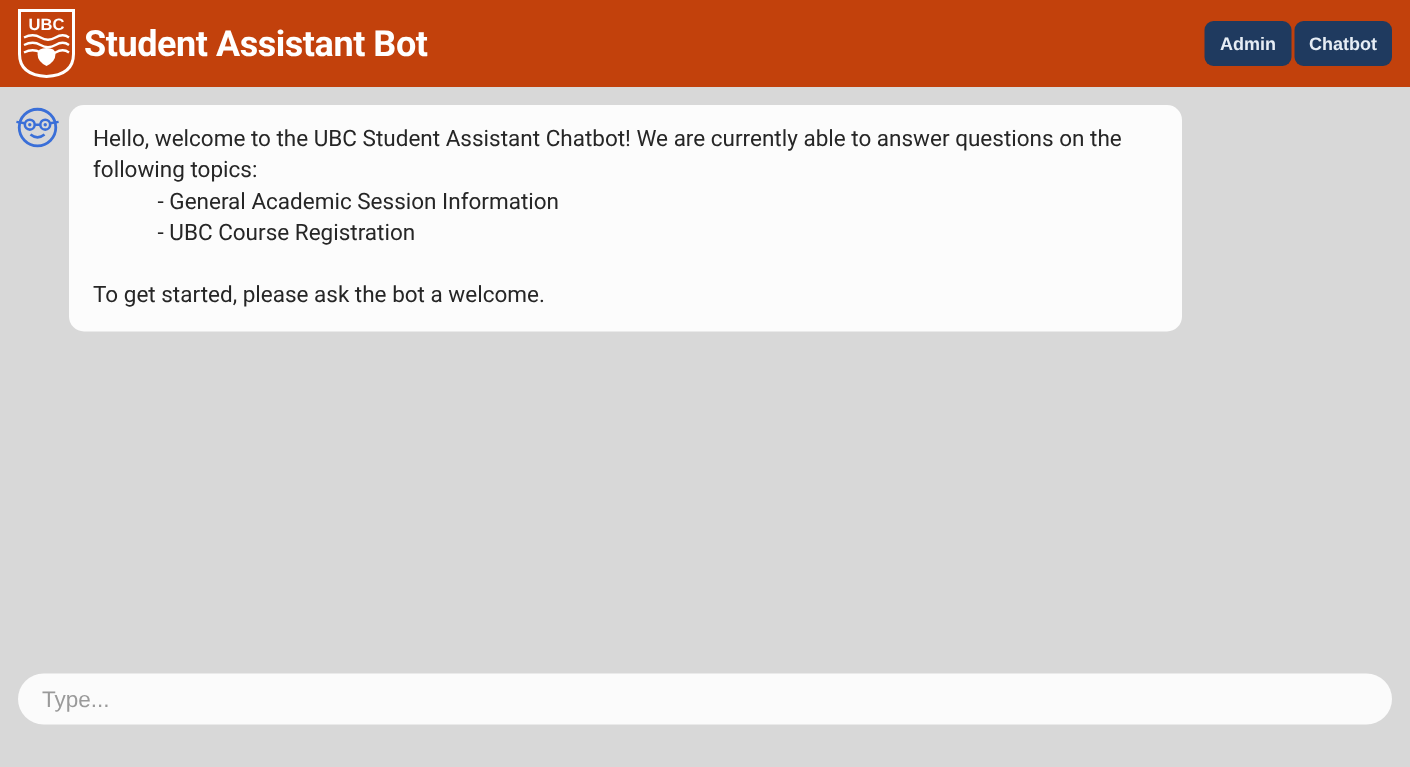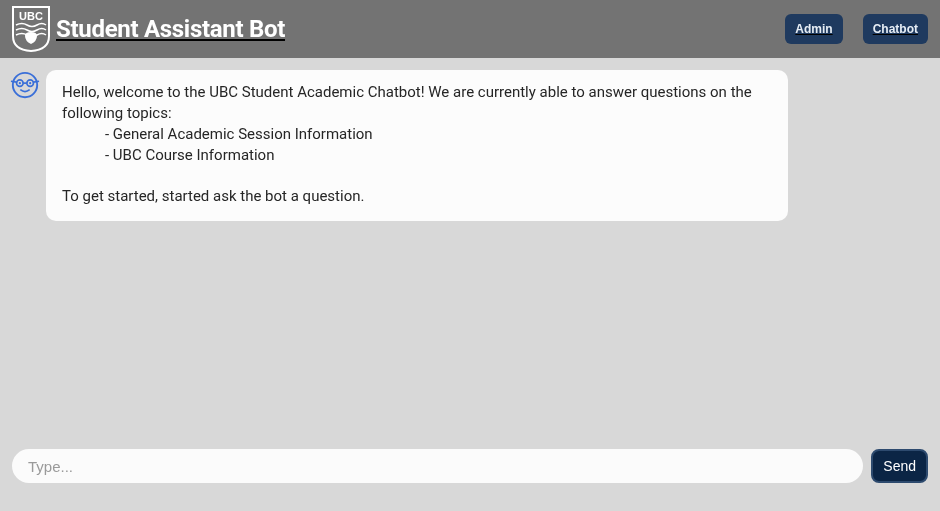--- a/index.html
+++ b/index.html
@@ -10,47 +10,46 @@
     body {
       font-family: -apple-system, BlinkMacSystemFont, "Segoe UI", Roboto, Helvetica, Arial, sans-serif;
       background: #d8d8d8;
       width: 940px;
       height: 511px;
       overflow: hidden;
       display: flex;
       flex-direction: column;
     }
     .header {
-      background: #737373;
+      background: #c2410c;
       display: flex;
       align-items: center;
       justify-content: space-between;
       padding: 6px 12px;
       height: 58px;
-      text-decoration: underline;
     }
     .header-left {
       display: flex;
       align-items: center;
       gap: 6px;
     }
     .logo {
       width: 38px;
       height: 46px;
       flex-shrink: 0;
     }
     .app-title {
       color: #fff;
       font-size: 24px;
       font-weight: 700;
       letter-spacing: -0.3px;
     }
     .header-right {
       display: flex;
-      gap: 20px;
+      gap: 2px;
     }
     .hdr-btn {
       background: #1f3a5f;
       color: #e6edf5;
       border: none;
       border-radius: 6px;
       padding: 8px 10px;
       font-size: 12px;
       font-weight: 600;
       cursor: pointer;
@@ -150,25 +149,24 @@
       <circle cx="10.5" cy="14" r="3.5" fill="none" stroke="#3a6fd8" stroke-width="1.8"></circle>
       <circle cx="21.5" cy="14" r="3.5" fill="none" stroke="#3a6fd8" stroke-width="1.8"></circle>
       <circle cx="10.5" cy="14" r="1.2" fill="#3a6fd8"></circle>
       <circle cx="21.5" cy="14" r="1.2" fill="#3a6fd8"></circle>
       <line x1="14" y1="14" x2="18" y2="14" stroke="#3a6fd8" stroke-width="1.8"></line>
       <line x1="1" y1="12" x2="7" y2="13" stroke="#3a6fd8" stroke-width="1.8"></line>
       <line x1="31" y1="12" x2="25" y2="13" stroke="#3a6fd8" stroke-width="1.8"></line>
       <path d="M11 21 Q16 25 21 21" fill="none" stroke="#3a6fd8" stroke-width="1.8"></path>
     </svg>
     <div class="msg-bubble">
-      <p>Hello, welcome to the UBC Student Academic Chatbot! We are currently able to answer questions on the following topics:</p>
+      <p>Hello, welcome to the UBC Student Assistant Chatbot! We are currently able to answer questions on the following topics:</p>
       <p class="topic-line">- General Academic Session Information</p>
-      <p class="topic-line">- UBC Course Information</p>
+      <p class="topic-line">- UBC Course Registration</p>
       <div class="spacer"></div>
-      <p>To get started, started ask the bot a question.</p>
+      <p>To get started, please ask the bot a welcome.</p>
     </div>
   </div>
 </div>
 
 <div class="composer">
   <input type="text" class="compose-input" placeholder="Type..." style="">
-  <button class="send-btn">Send</button>
 </div>
 
 </body></html>

